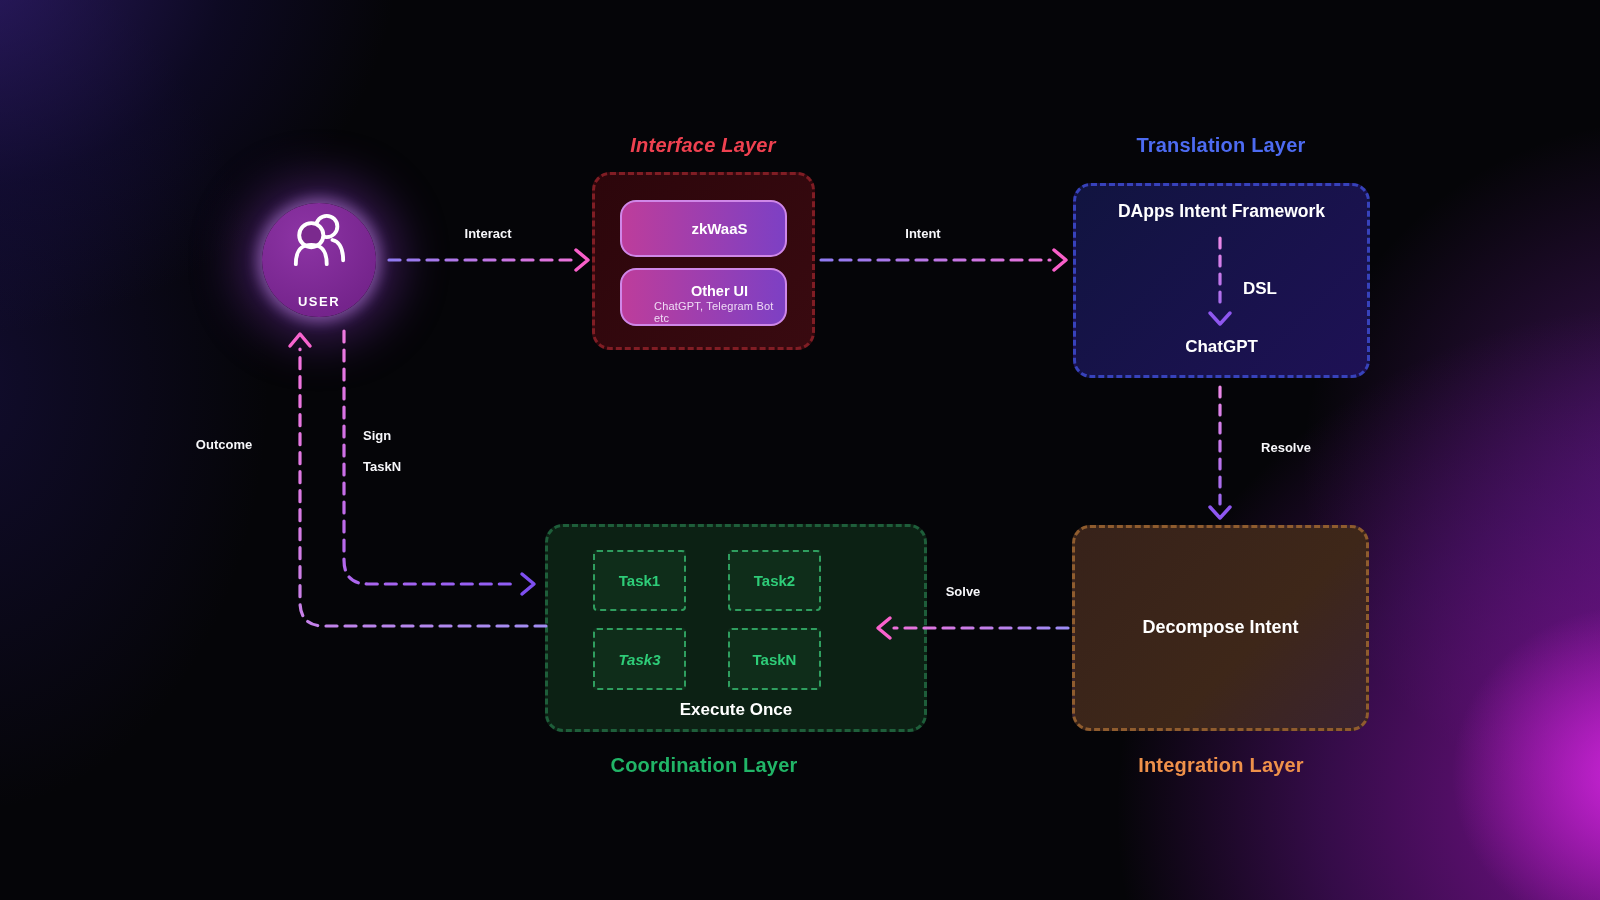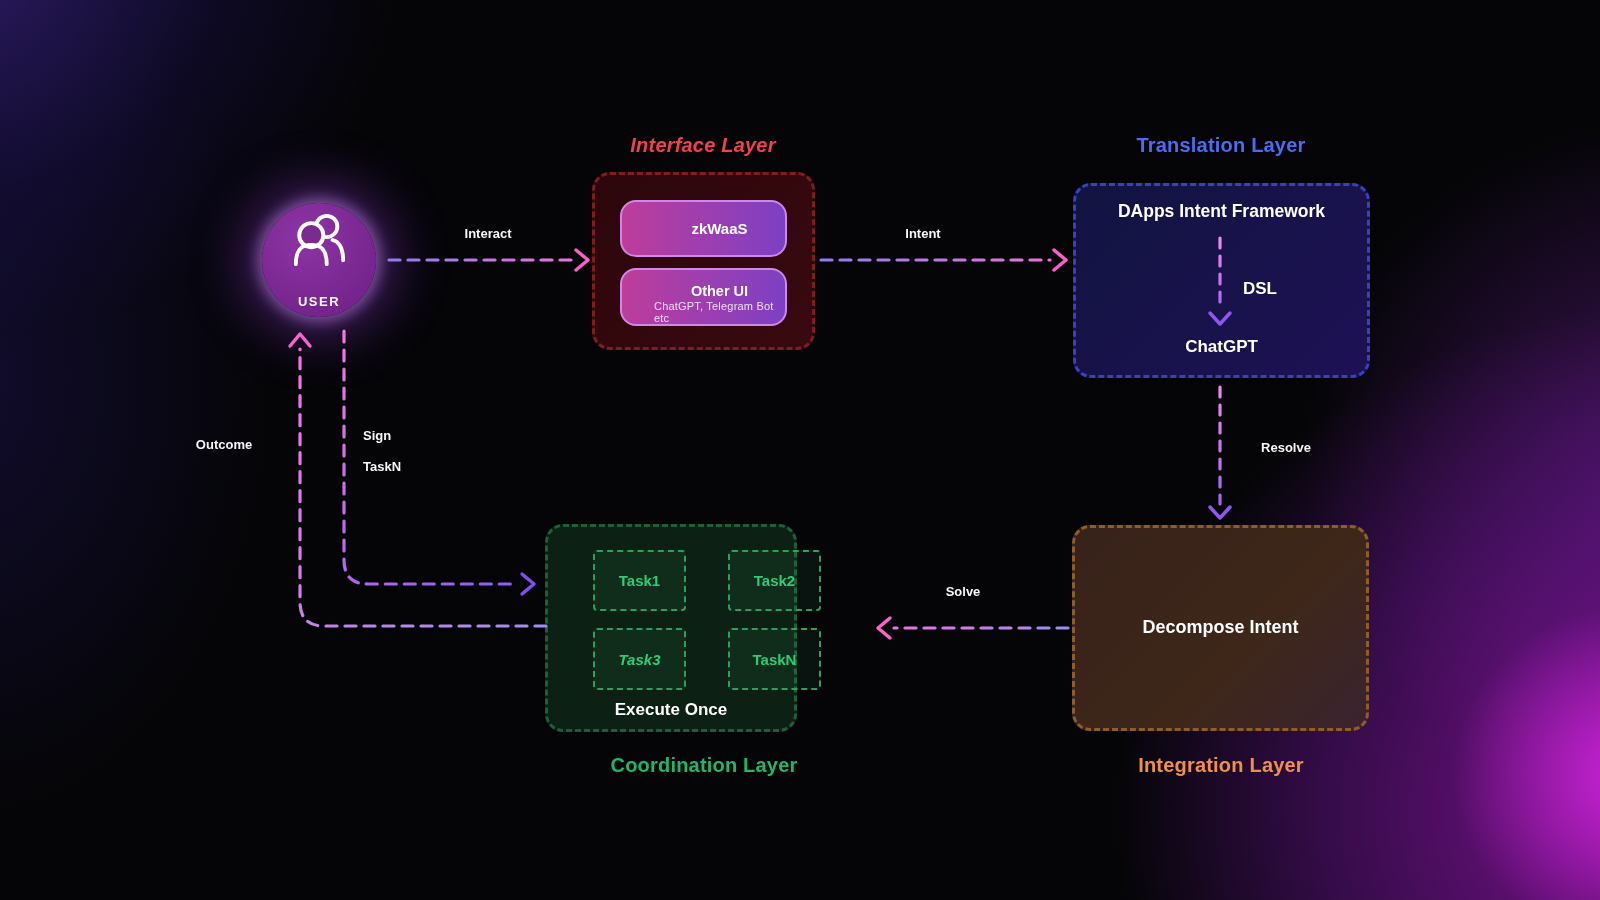--- a/index.html
+++ b/index.html
@@ -39,21 +39,21 @@
   #intent-label{position:absolute;top:151px;left:0;width:100%;text-align:center;
     font-weight:700;font-size:17px;}
 
   
   #integration-box{left:1072px;top:525px;width:297px;height:206px;
     background:linear-gradient(135deg,#37221a 0%,#3e2719 60%,#3a2330 100%);
     border:3px dashed #8f5c2e;display:flex;flex-direction:column;align-items:center;justify-content:center;
     color:#fff;font-weight:700;font-size:18px;line-height:29.5px;text-align:center;}
 
   
-  #coordination-box{left:545px;top:524px;width:252px;height:208px;
+  #coordination-box{left:545px;top:524px;width:382px;height:208px;
     background:#0c2114;border:3px dashed #1e5e3a;}
   .task{position:absolute;width:93px;height:61px;border-radius:4px;box-sizing:border-box;
     background:rgba(46,160,90,0.10);border:2px dashed #2f9e5f;
     display:flex;align-items:center;justify-content:center;
     color:#2ecc78;font-weight:700;font-size:15px;}
   #task-1{left:45px;top:23px;} #task-2{left:180px;top:23px;}
   #task-3{left:45px;top:101px;height:62px;font-style:italic;} #task-n{left:180px;top:101px;height:62px;}
   #execute-once{position:absolute;left:0;top:173px;width:100%;text-align:center;
     color:#fff;font-weight:700;font-size:17px;}
 

